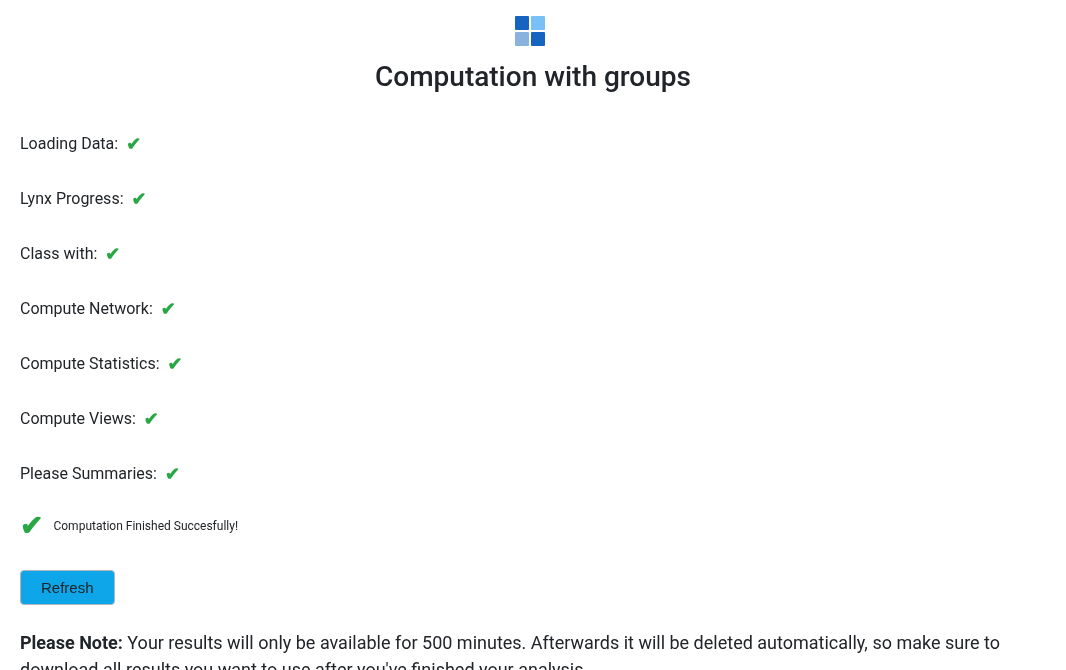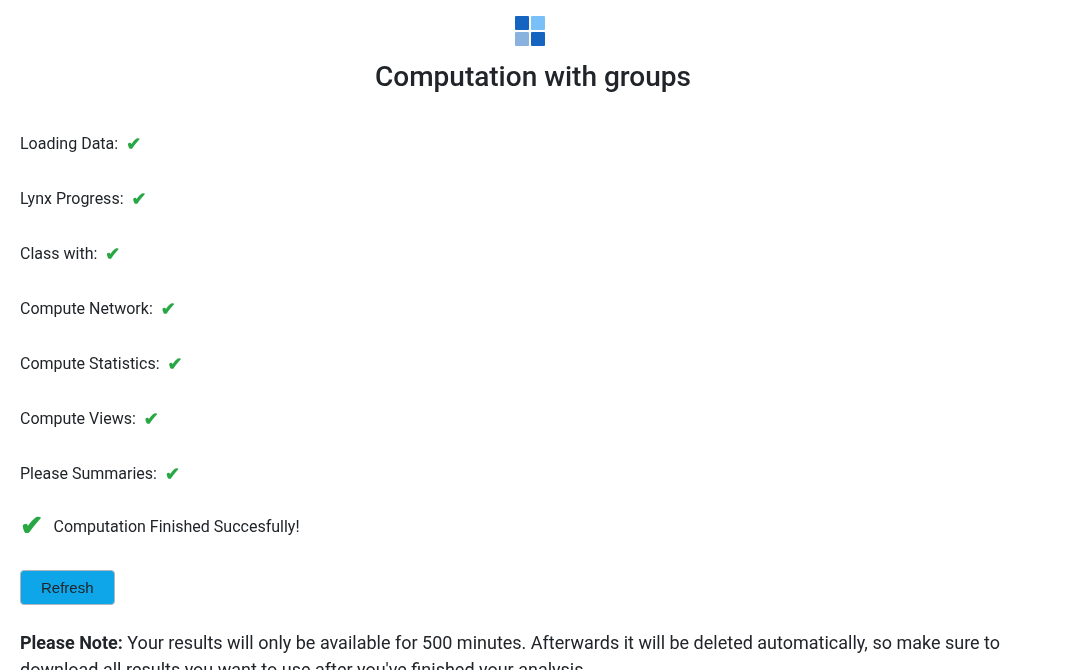--- a/index.html
+++ b/index.html
@@ -66,21 +66,21 @@
     }
 
     .check-icon-large {
       color: #28a745;
       font-size: 28px;
       font-weight: bold;
       line-height: 1;
     }
 
     .completion-text {
-      font-size: 16px;
+      font-size: 12px;
       color: #212529;
     }
 
     .btn {
       border: 1px solid #adb5bd;
       background: #0ea5e9;
       padding: 8px 20px;
       font-size: 15px;
       cursor: pointer;
       border-radius: 4px;

